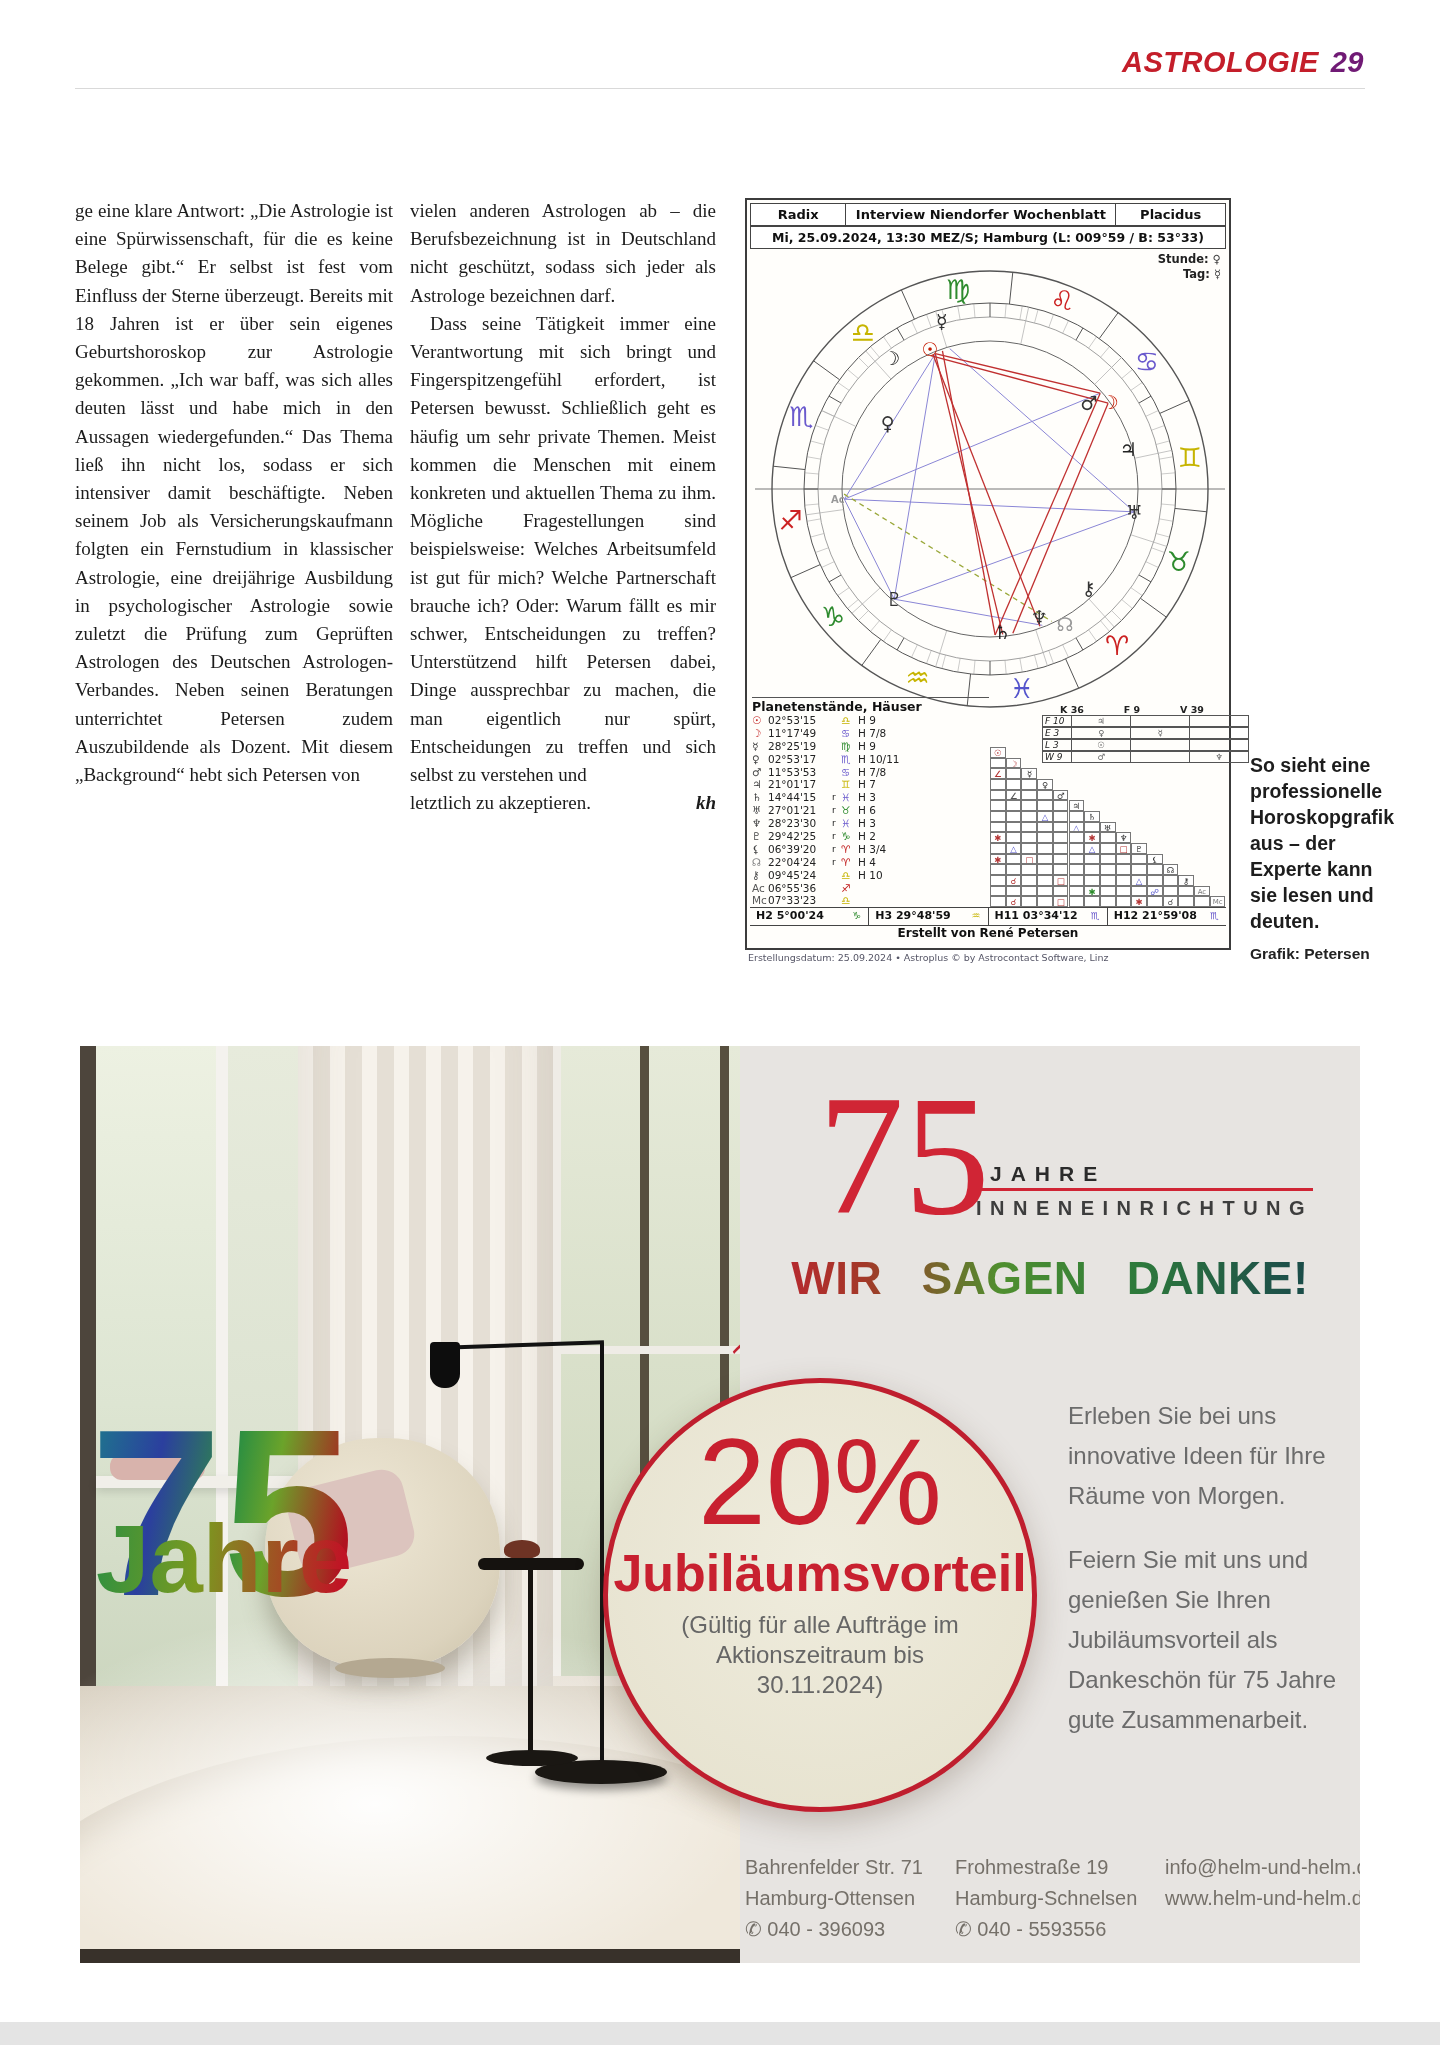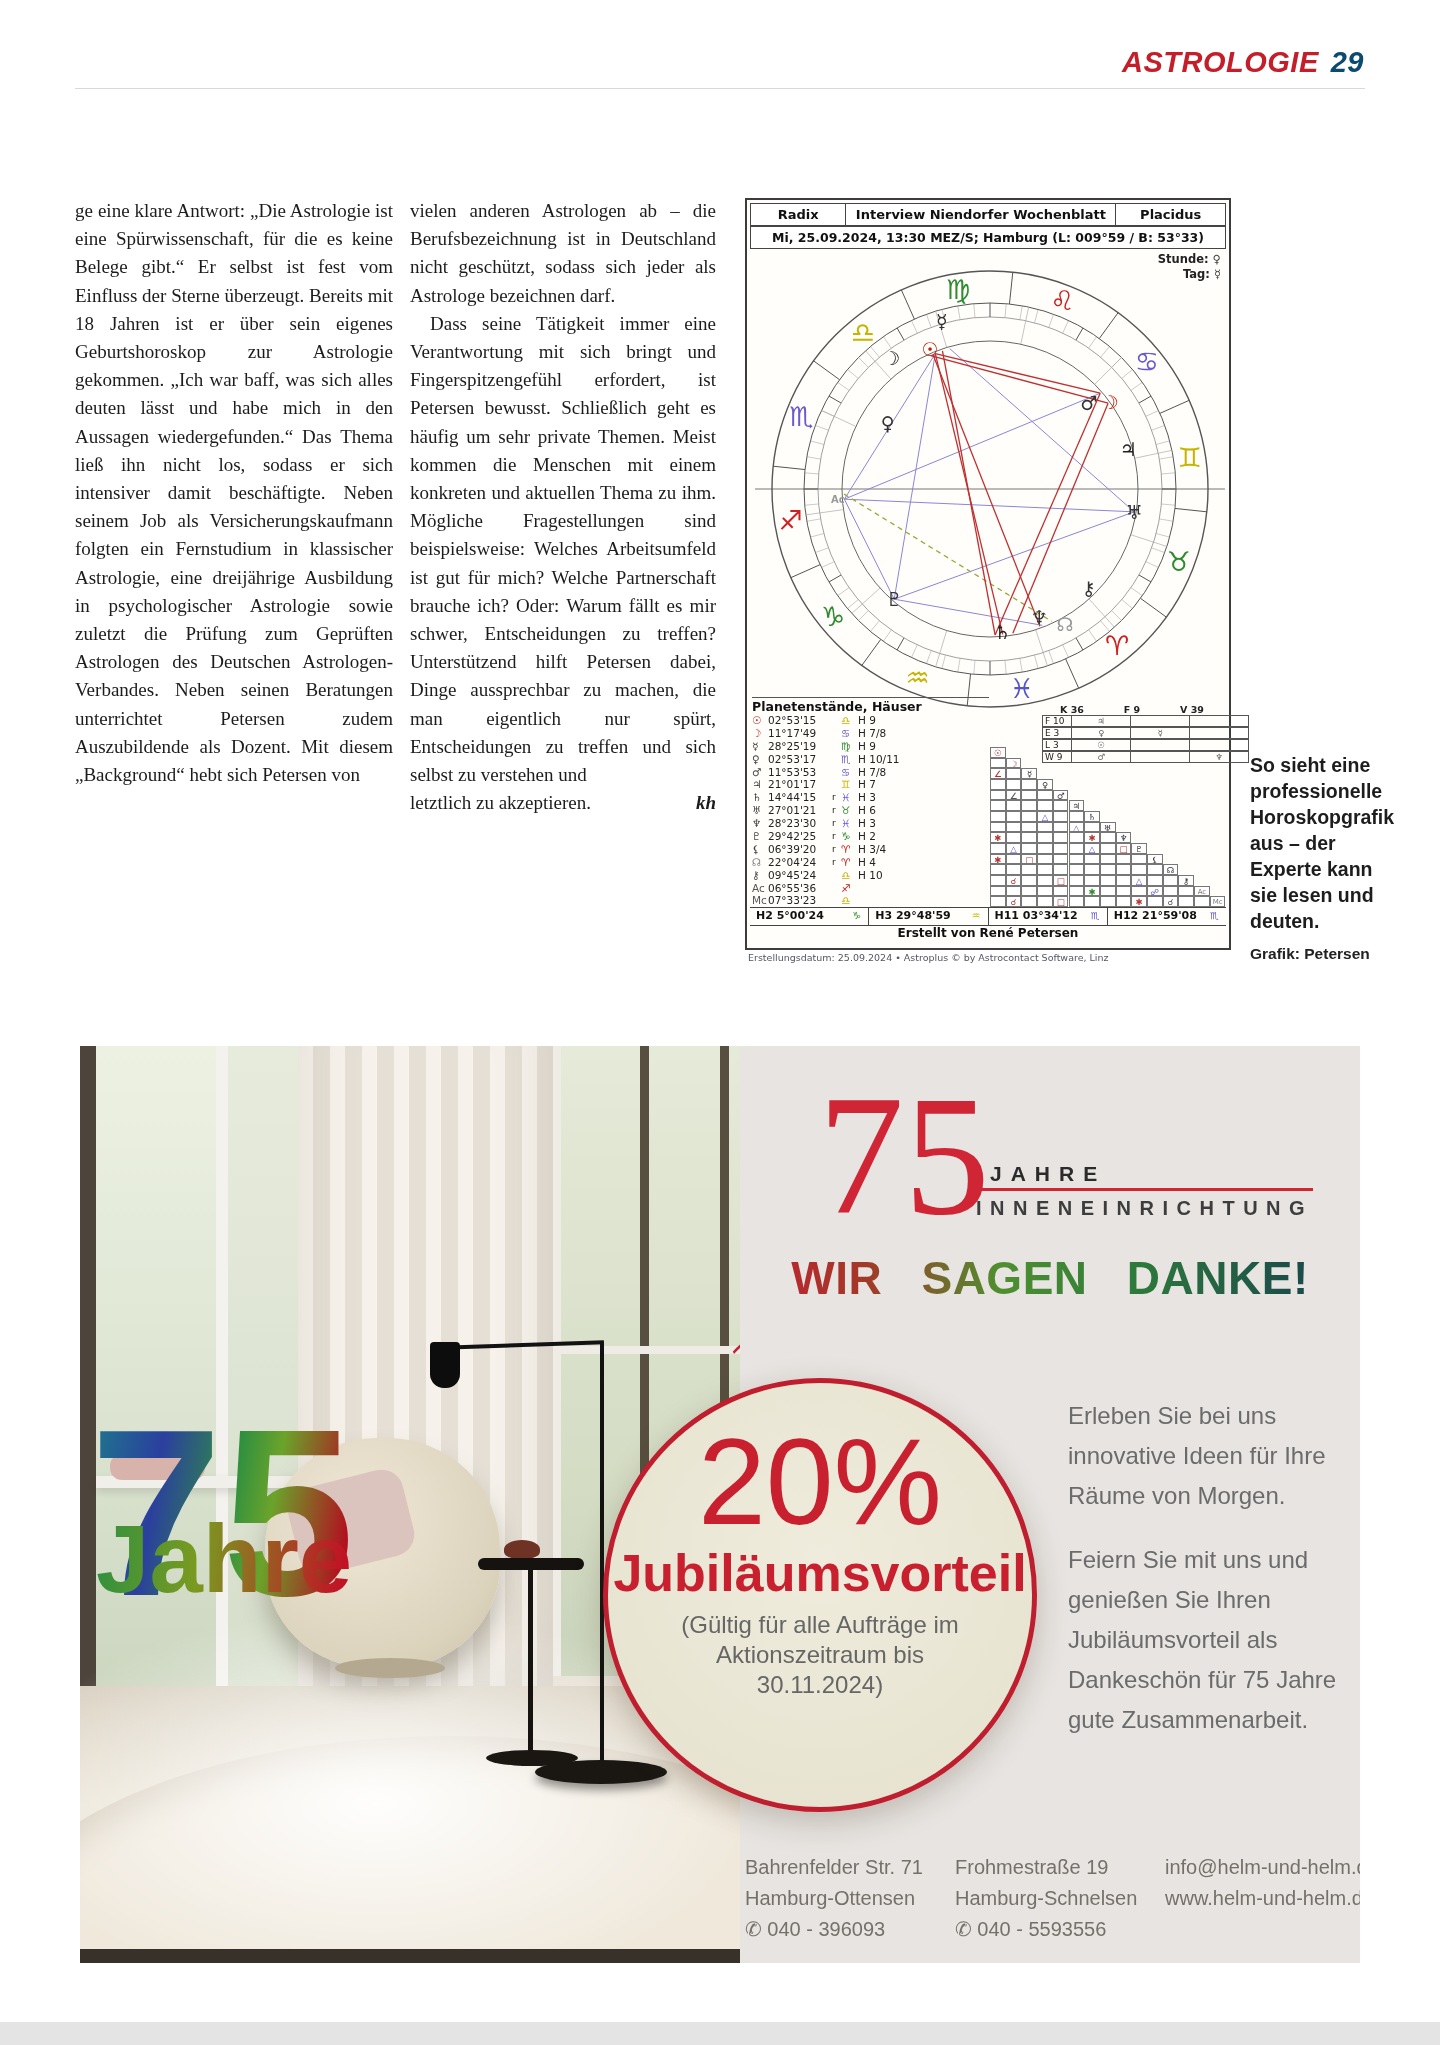--- a/index.html
+++ b/index.html
@@ -1,21 +1,21 @@
 <!DOCTYPE html>
 <html lang="de"><head>
 <meta charset="utf-8">
 <style>
   html,body{margin:0;padding:0;background:#fff;}
   .page{position:relative;width:1440px;height:2045px;background:#fff;overflow:hidden;
         font-family:"Liberation Sans",sans-serif;}
   
   .hd{position:absolute;top:46px;right:76px;font-style:italic;font-weight:bold;
       font-size:29px;letter-spacing:.5px;}
-  .hd .sec{color:#c41e2a;} .hd .pg{color:#0c4a6e;margin-left:12px;}
+  .hd .sec{color:#c41e2a;} .hd .pg{color:#701a75;margin-left:12px;}
   .hd-rule{position:absolute;left:75px;right:75px;top:88px;height:1px;background:#d9d9d9;}
   
   .col{position:absolute;top:197px;font-family:"Liberation Serif",serif;font-size:19px;
        line-height:28.2px;color:#1c1c1c;text-align:justify;}
   .col p{margin:0;}
   #col1{left:75px;width:318px;}
   #col2{left:410px;width:306px;}
   #col2 .p2{text-indent:20px;margin-top:0;}
   .lastline{display:flex;justify-content:space-between;}
   .byline{font-style:italic;font-weight:bold;}
@@ -35,21 +35,21 @@
   .pt-title{position:absolute;left:5px;top:497px;font-size:12.5px;font-weight:bold;color:#111;
             border-top:1px solid #555;width:237px;padding-top:1px;}
   .ptable{position:absolute;left:5px;top:514px;width:238px;}
   .prow{display:flex;height:12.9px;font-size:10.5px;line-height:12.9px;color:#222;}
   .prow .pg{width:16px;} .prow .pv{width:64px;} .prow .pr{width:9px;font-size:9px;}
   .prow .ps{width:17px;font-weight:bold;} .prow .ph{width:52px;}
   .etable{position:absolute;left:295px;top:504px;font-size:9.5px;color:#222;}
   .e-head{display:flex;height:11px;font-weight:bold;}
   .e-head span{width:60px;text-align:center;}
   .e-row{display:flex;height:12px;}
-  .e-row .lbl{width:26px;border:1px solid #555;font-size:9px;line-height:11px;padding-left:2px;}
+  .e-row .lbl{width:26px;border:1px solid #555;font-size:9px;line-height:11px;padding-left:2px;font-style:italic;}
   .e-row .cell{width:58px;border:1px solid #555;margin-left:-1px;font-size:8.5px;line-height:11px;
                text-align:center;color:#666;}
   #agrid{position:absolute;left:243px;top:547px;width:236px;height:160px;}
   .gcell{position:absolute;border:.5px solid #777;box-sizing:border-box;background:#fff;
          font-size:8.5px;line-height:10px;text-align:center;overflow:hidden;}
   .hrow{position:absolute;left:3px;right:3px;top:707px;height:17px;display:flex;
         border-top:1px solid #444;border-bottom:1px solid #444;}
   .hcell{display:flex;border-right:1px solid #444;height:17px;line-height:16px;flex:1;}
   .hcell:last-child{border-right:none;}
   .hcell .ht{font-size:11px;font-weight:bold;color:#111;padding-left:6px;flex:1;}

